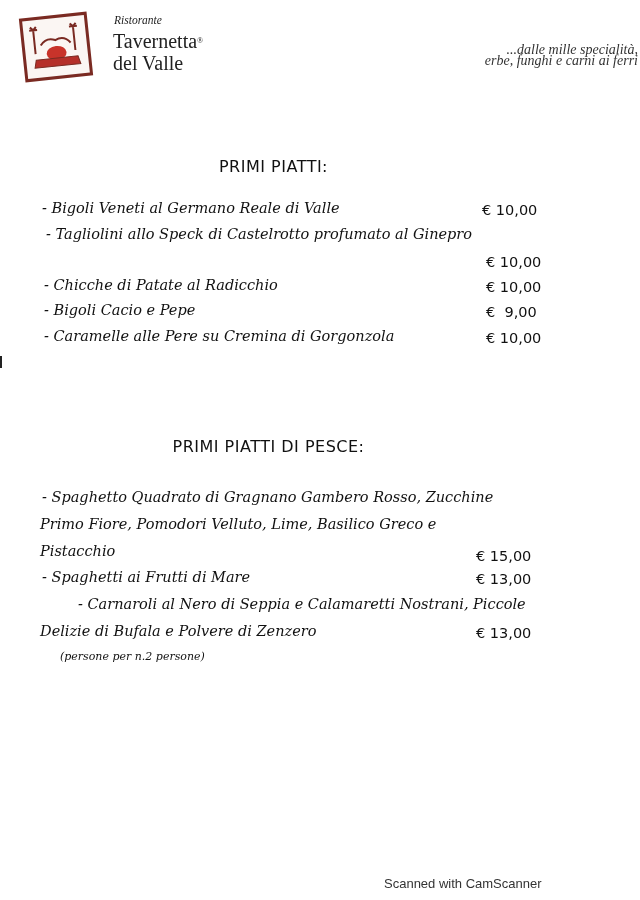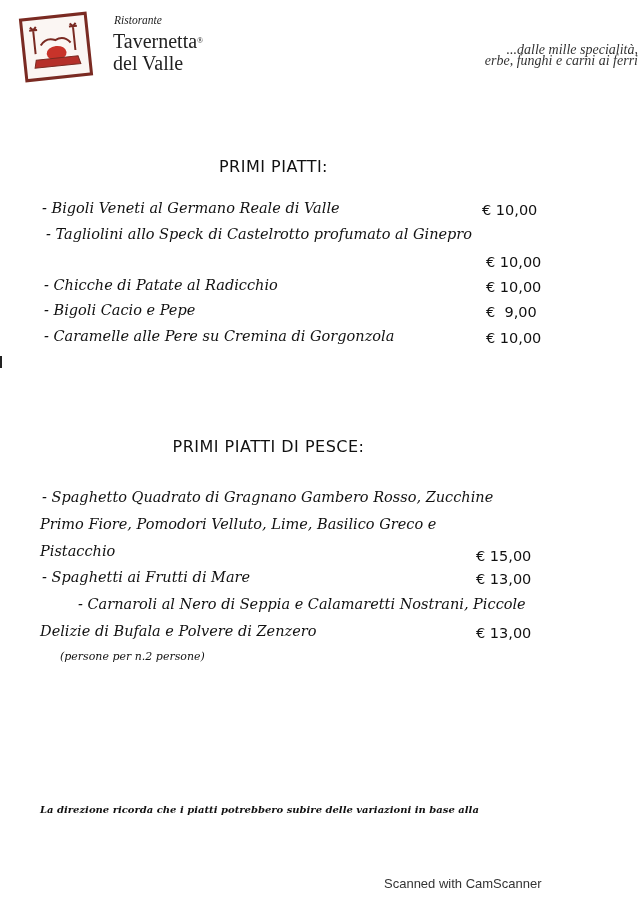--- a/index.html
+++ b/index.html
@@ -99,15 +99,14 @@
 
 <div class="item" style="left:42px; top:569px;">- Spaghetti ai Frutti di Mare</div>
 <div class="price" style="left:476px; top:571px;">€ 13,00</div>
 
 <div class="item" style="left:42px; top:596px;margin-left:36px;">- Carnaroli al Nero di Seppia e Calamaretti Nostrani, Piccole</div>
 <div class="item" style="left:40px; top:623px;">Delizie di Bufala e Polvere di Zenzero</div>
 <div class="price" style="left:476px; top:625px;">€ 13,00</div>
 <div class="note" style="left:60px; top:650px;">(persone per n.2 persone)</div>
 
 <div class="footer-note">
-  <div>La direzione ricorda che i piatti potrebbero subire delle variazioni in base alla</div>
 </div>
 <div class="scanner">Scanned with CamScanner</div>
 
 </body></html>

